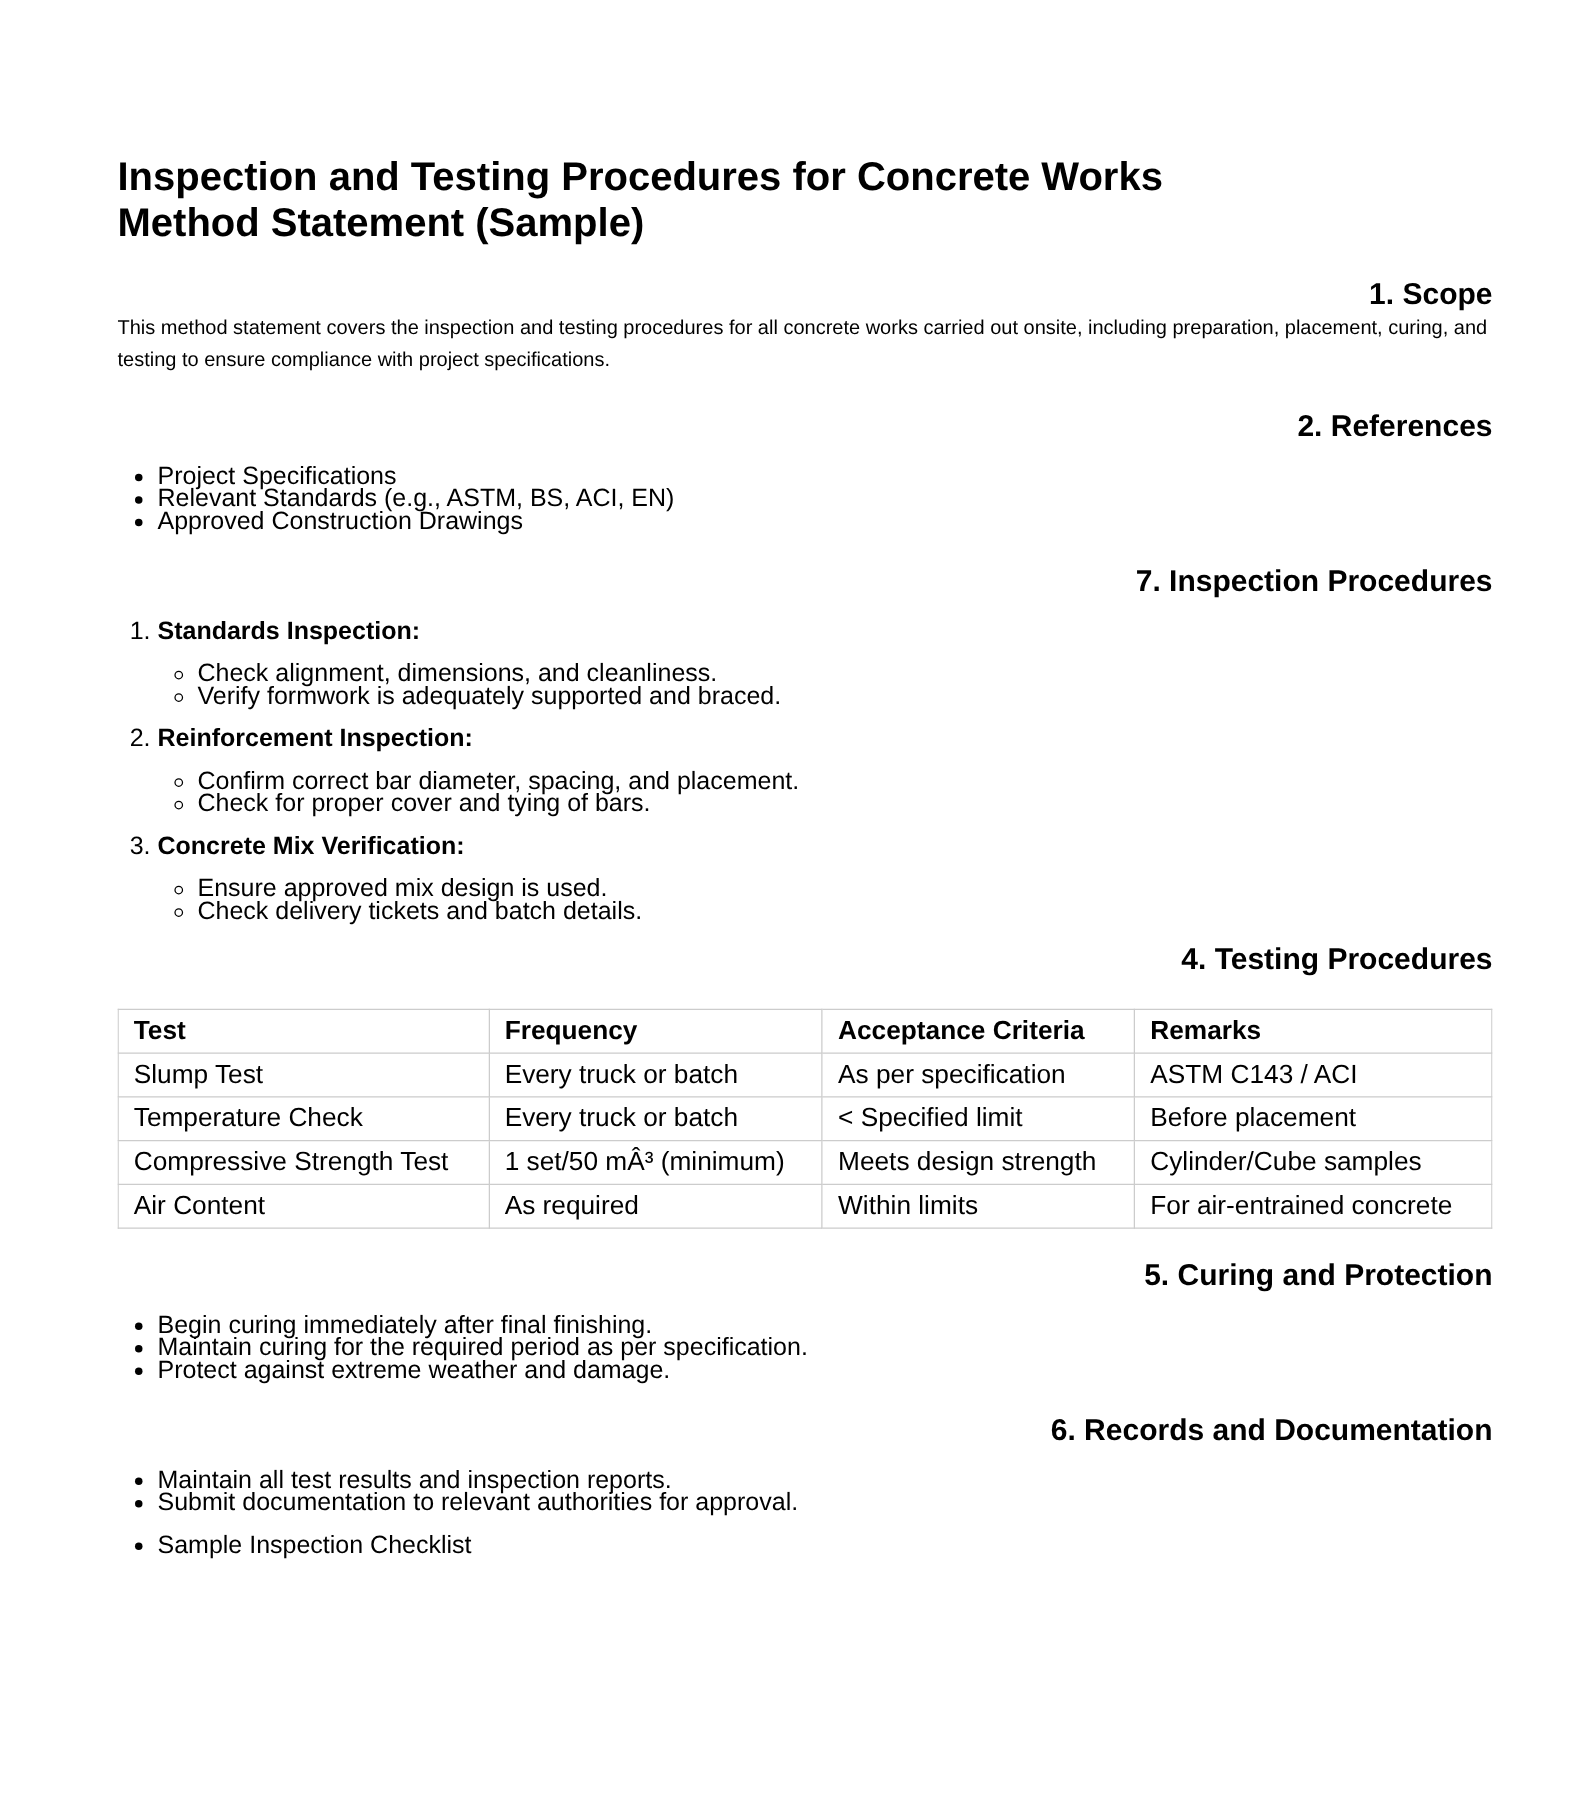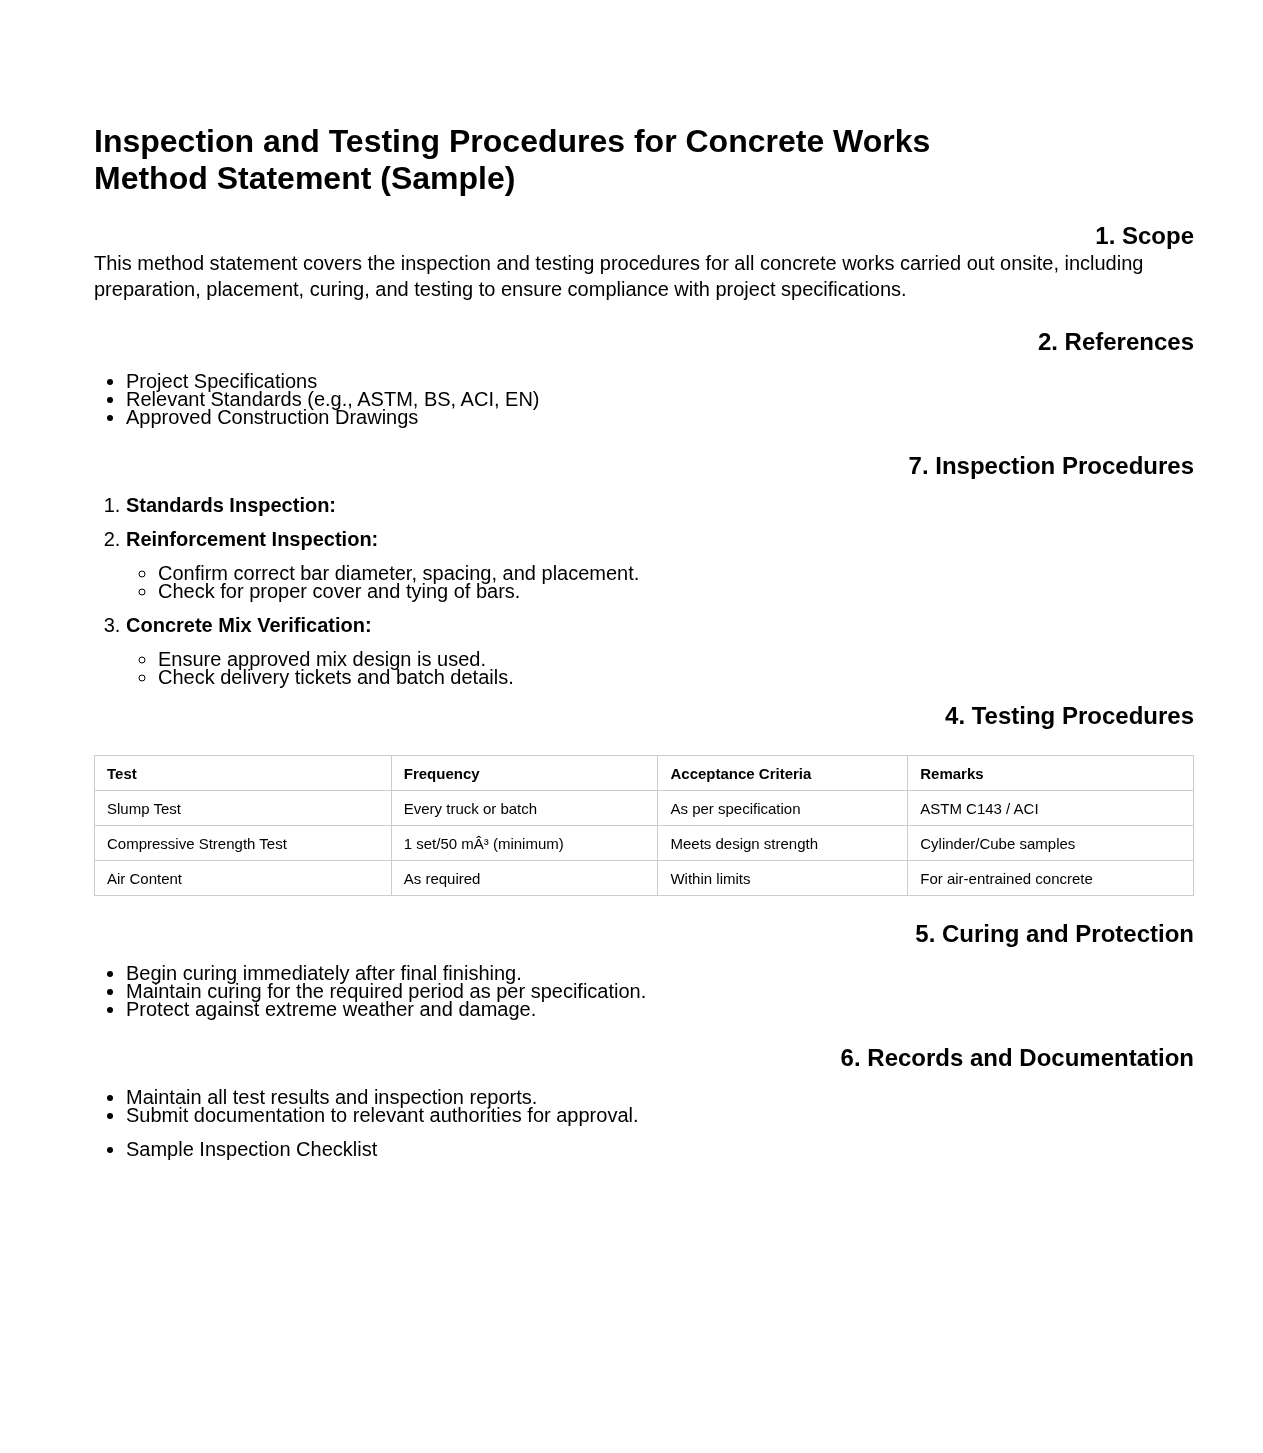--- a/index.html
+++ b/index.html
@@ -14,38 +14,38 @@
     h1 {
       font-size: 32px; font-weight: bold; line-height: 37px;
       margin: 123px 0 0 0;
     }
     h2 {
       font-size: 24px; font-weight: bold; line-height: 28px;
       margin: 0;
       text-align: right;
     }
     p.body {
-      font-size: 20px; line-height: 26px; margin: 0;
+      font-size: 16px; line-height: 26px; margin: 0;
     }
     ul, ol { margin: 0; padding-left: 32px; font-size: 20px; line-height: 18px; }
     ul.disc { list-style-type: disc; }
     ul.circle { list-style-type: circle; padding-left: 32px; }
     .h-scope { margin-top: 25px; }
     .p-scope { margin-top: 14px; }
     .h-refs { margin-top: 26px; }
     .l-refs { margin-top: 16px; }
     .h-insp { margin-top: 26px; }
     .l-insp { margin-top: 16px; padding-left: 32px; }
     .l-insp > li { margin-bottom: 16px; }
     .l-insp > li > .item-title { font-weight: bold; display: block; }
     .l-insp > li > ul { margin-top: 16px; }
     .h-test { margin-top: 10px; }
     table {
       margin-top: 25px; width: 1100px; border-collapse: collapse;
-      font-size: 15px;
+      font-size: 21px;
     }
     th, td {
       border: 1px solid #cccccc; text-align: left; padding: 0 12px;
       height: 34px; font-weight: normal;
     }
     th { font-weight: bold; }
     .h-cure { margin-top: 24px; }
     .l-cure { margin-top: 16px; }
     .h-rec { margin-top: 26px; }
     .l-rec { margin-top: 16px; }
@@ -68,20 +68,24 @@
   <ul class="disc l-refs">
     <li>Project Specifications</li>
     <li>Relevant Standards (e.g., ASTM, BS, ACI, EN)</li>
     <li>Approved Construction Drawings</li>
   </ul>
 
   <h2 class="h-insp">7. Inspection Procedures</h2>
   <ol class="l-insp">
     <li>
       <span class="item-title">Standards Inspection:</span>
+      <ul class="circle">
+        <li>Check alignment, dimensions, and cleanliness.</li>
+        <li>Verify formwork is adequately supported and braced.</li>
+      </ul>
     </li>
     <li>
       <span class="item-title">Reinforcement Inspection:</span>
       <ul class="circle">
         <li>Confirm correct bar diameter, spacing, and placement.</li>
         <li>Check for proper cover and tying of bars.</li>
       </ul>
     </li>
     <li>
       <span class="item-title">Concrete Mix Verification:</span>
@@ -109,20 +113,26 @@
       </tr>
     </thead>
     <tbody>
       <tr>
         <td>Slump Test</td>
         <td>Every truck or batch</td>
         <td>As per specification</td>
         <td>ASTM C143 / ACI</td>
       </tr>
       <tr>
+        <td>Temperature Check</td>
+        <td>Every truck or batch</td>
+        <td>&lt; Specified limit</td>
+        <td>Before placement</td>
+      </tr>
+      <tr>
         <td>Compressive Strength Test</td>
         <td>1 set/50 mÂ³ (minimum)</td>
         <td>Meets design strength</td>
         <td>Cylinder/Cube samples</td>
       </tr>
       <tr>
         <td>Air Content</td>
         <td>As required</td>
         <td>Within limits</td>
         <td>For air-entrained concrete</td>

